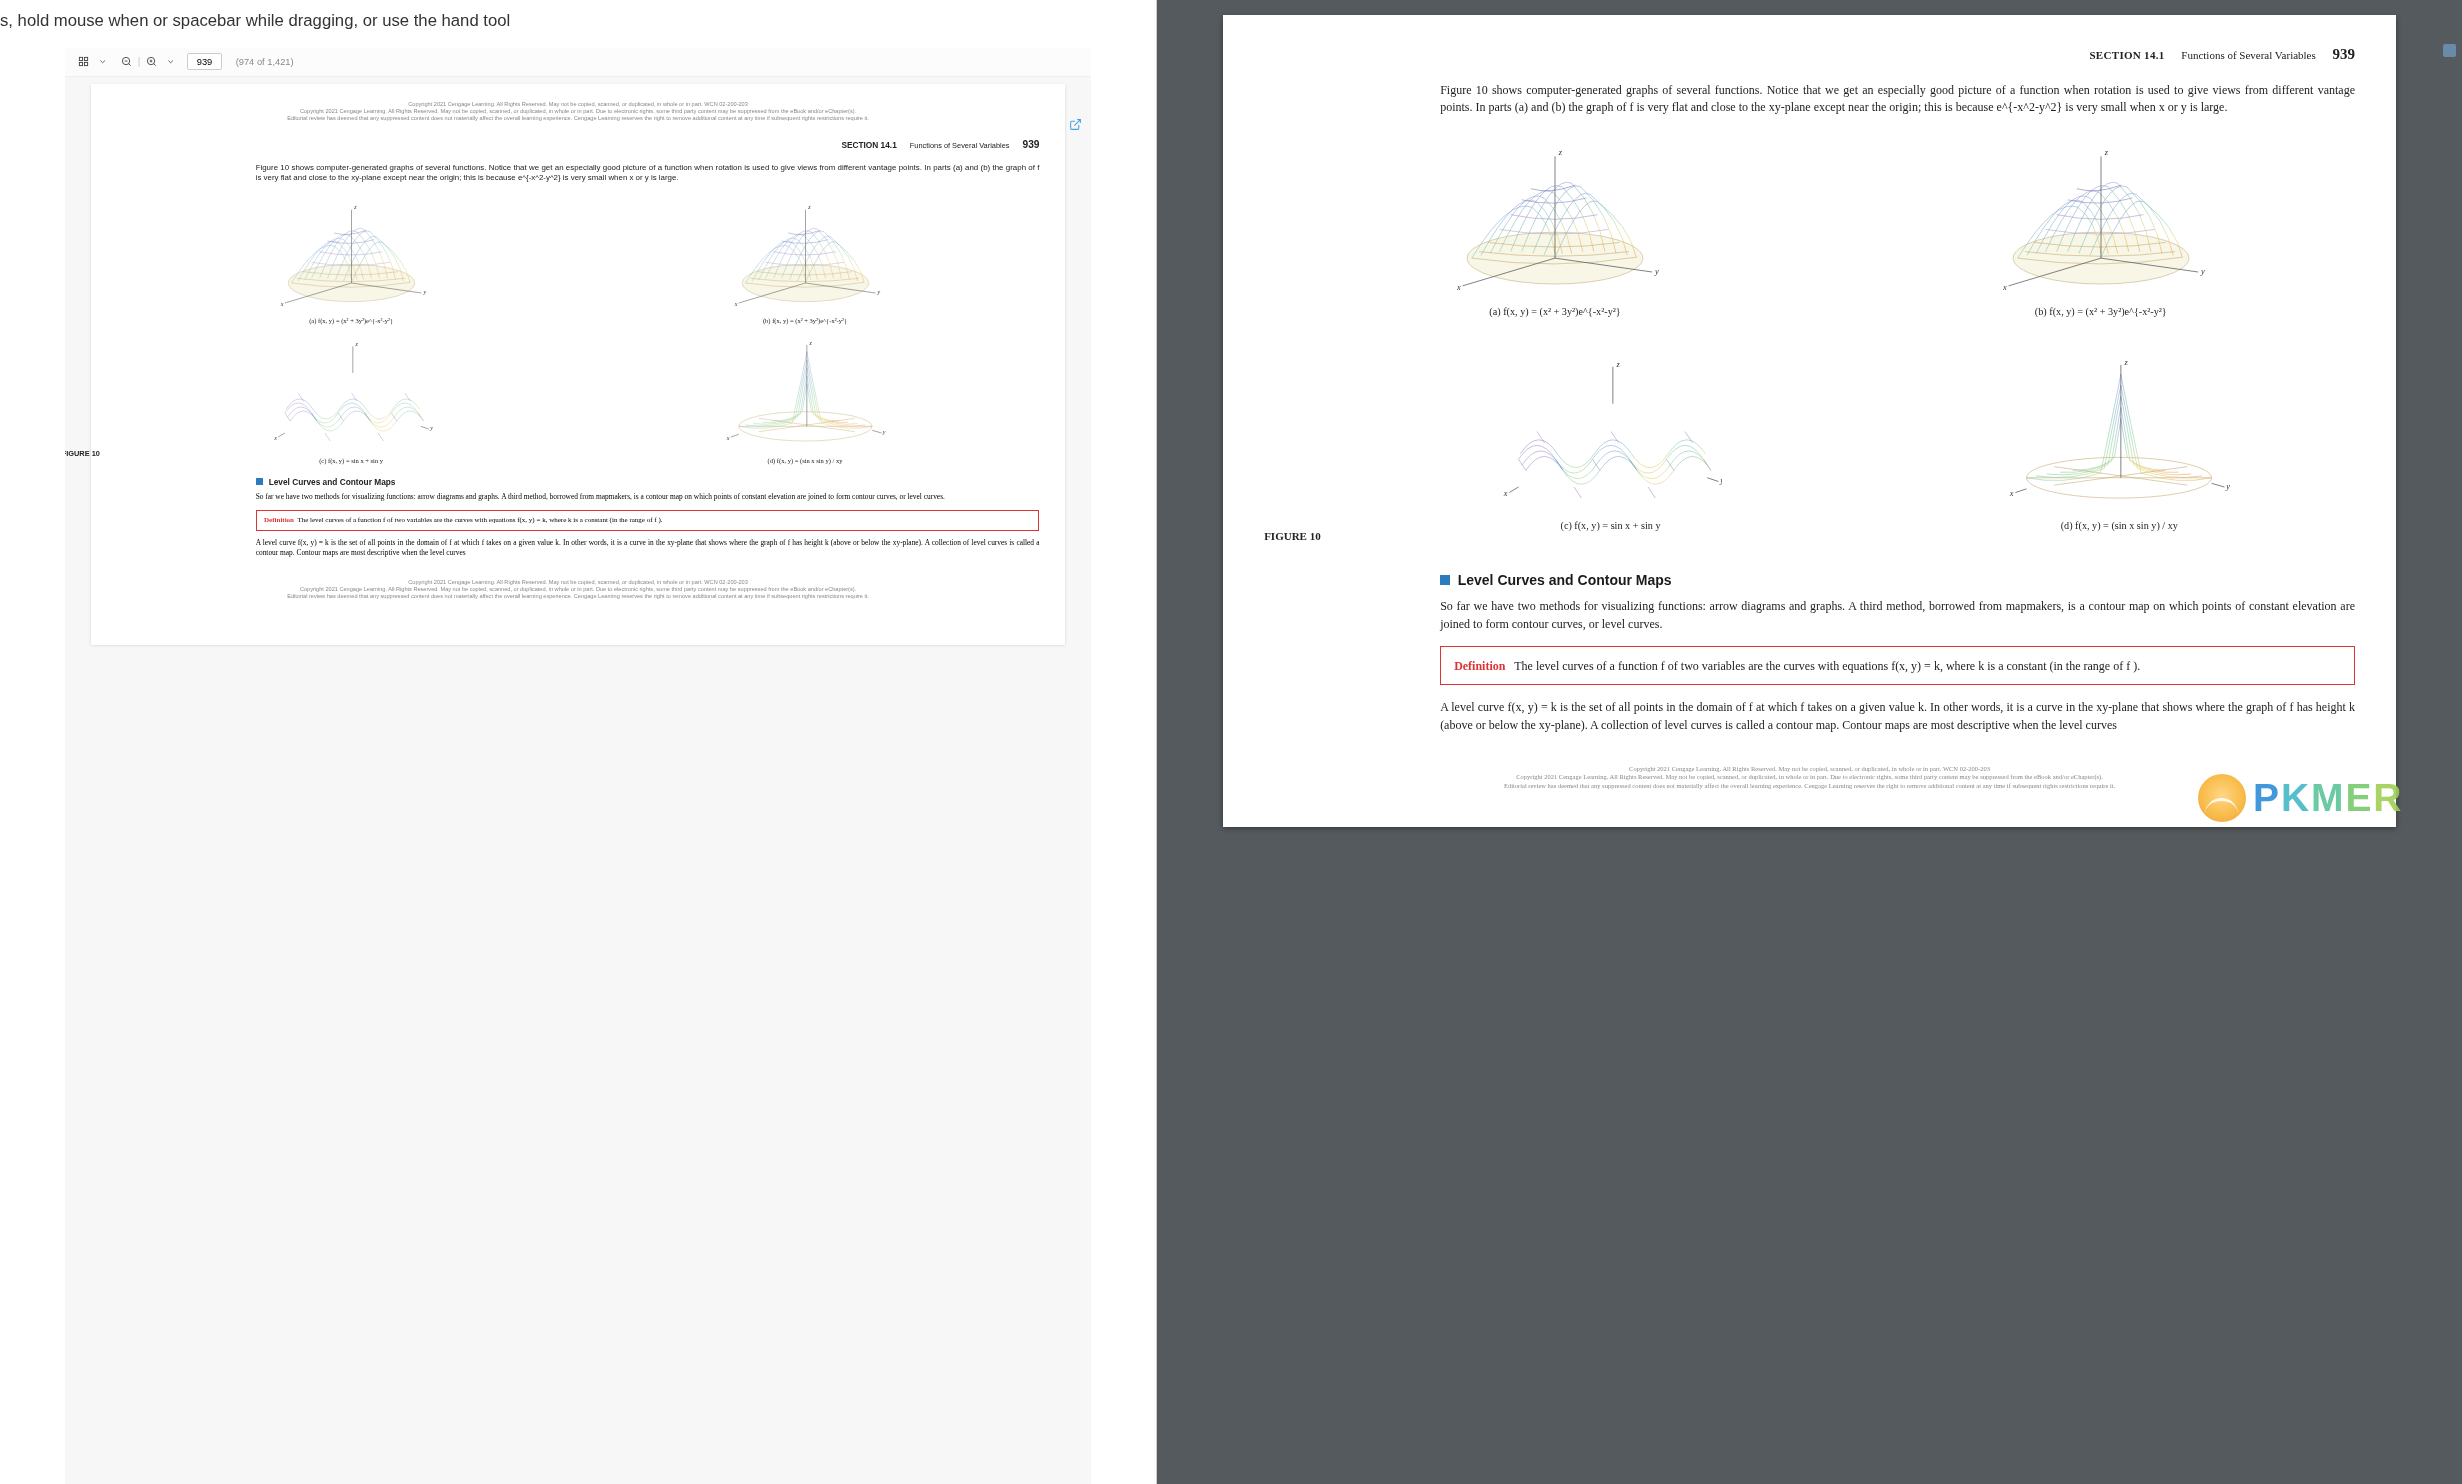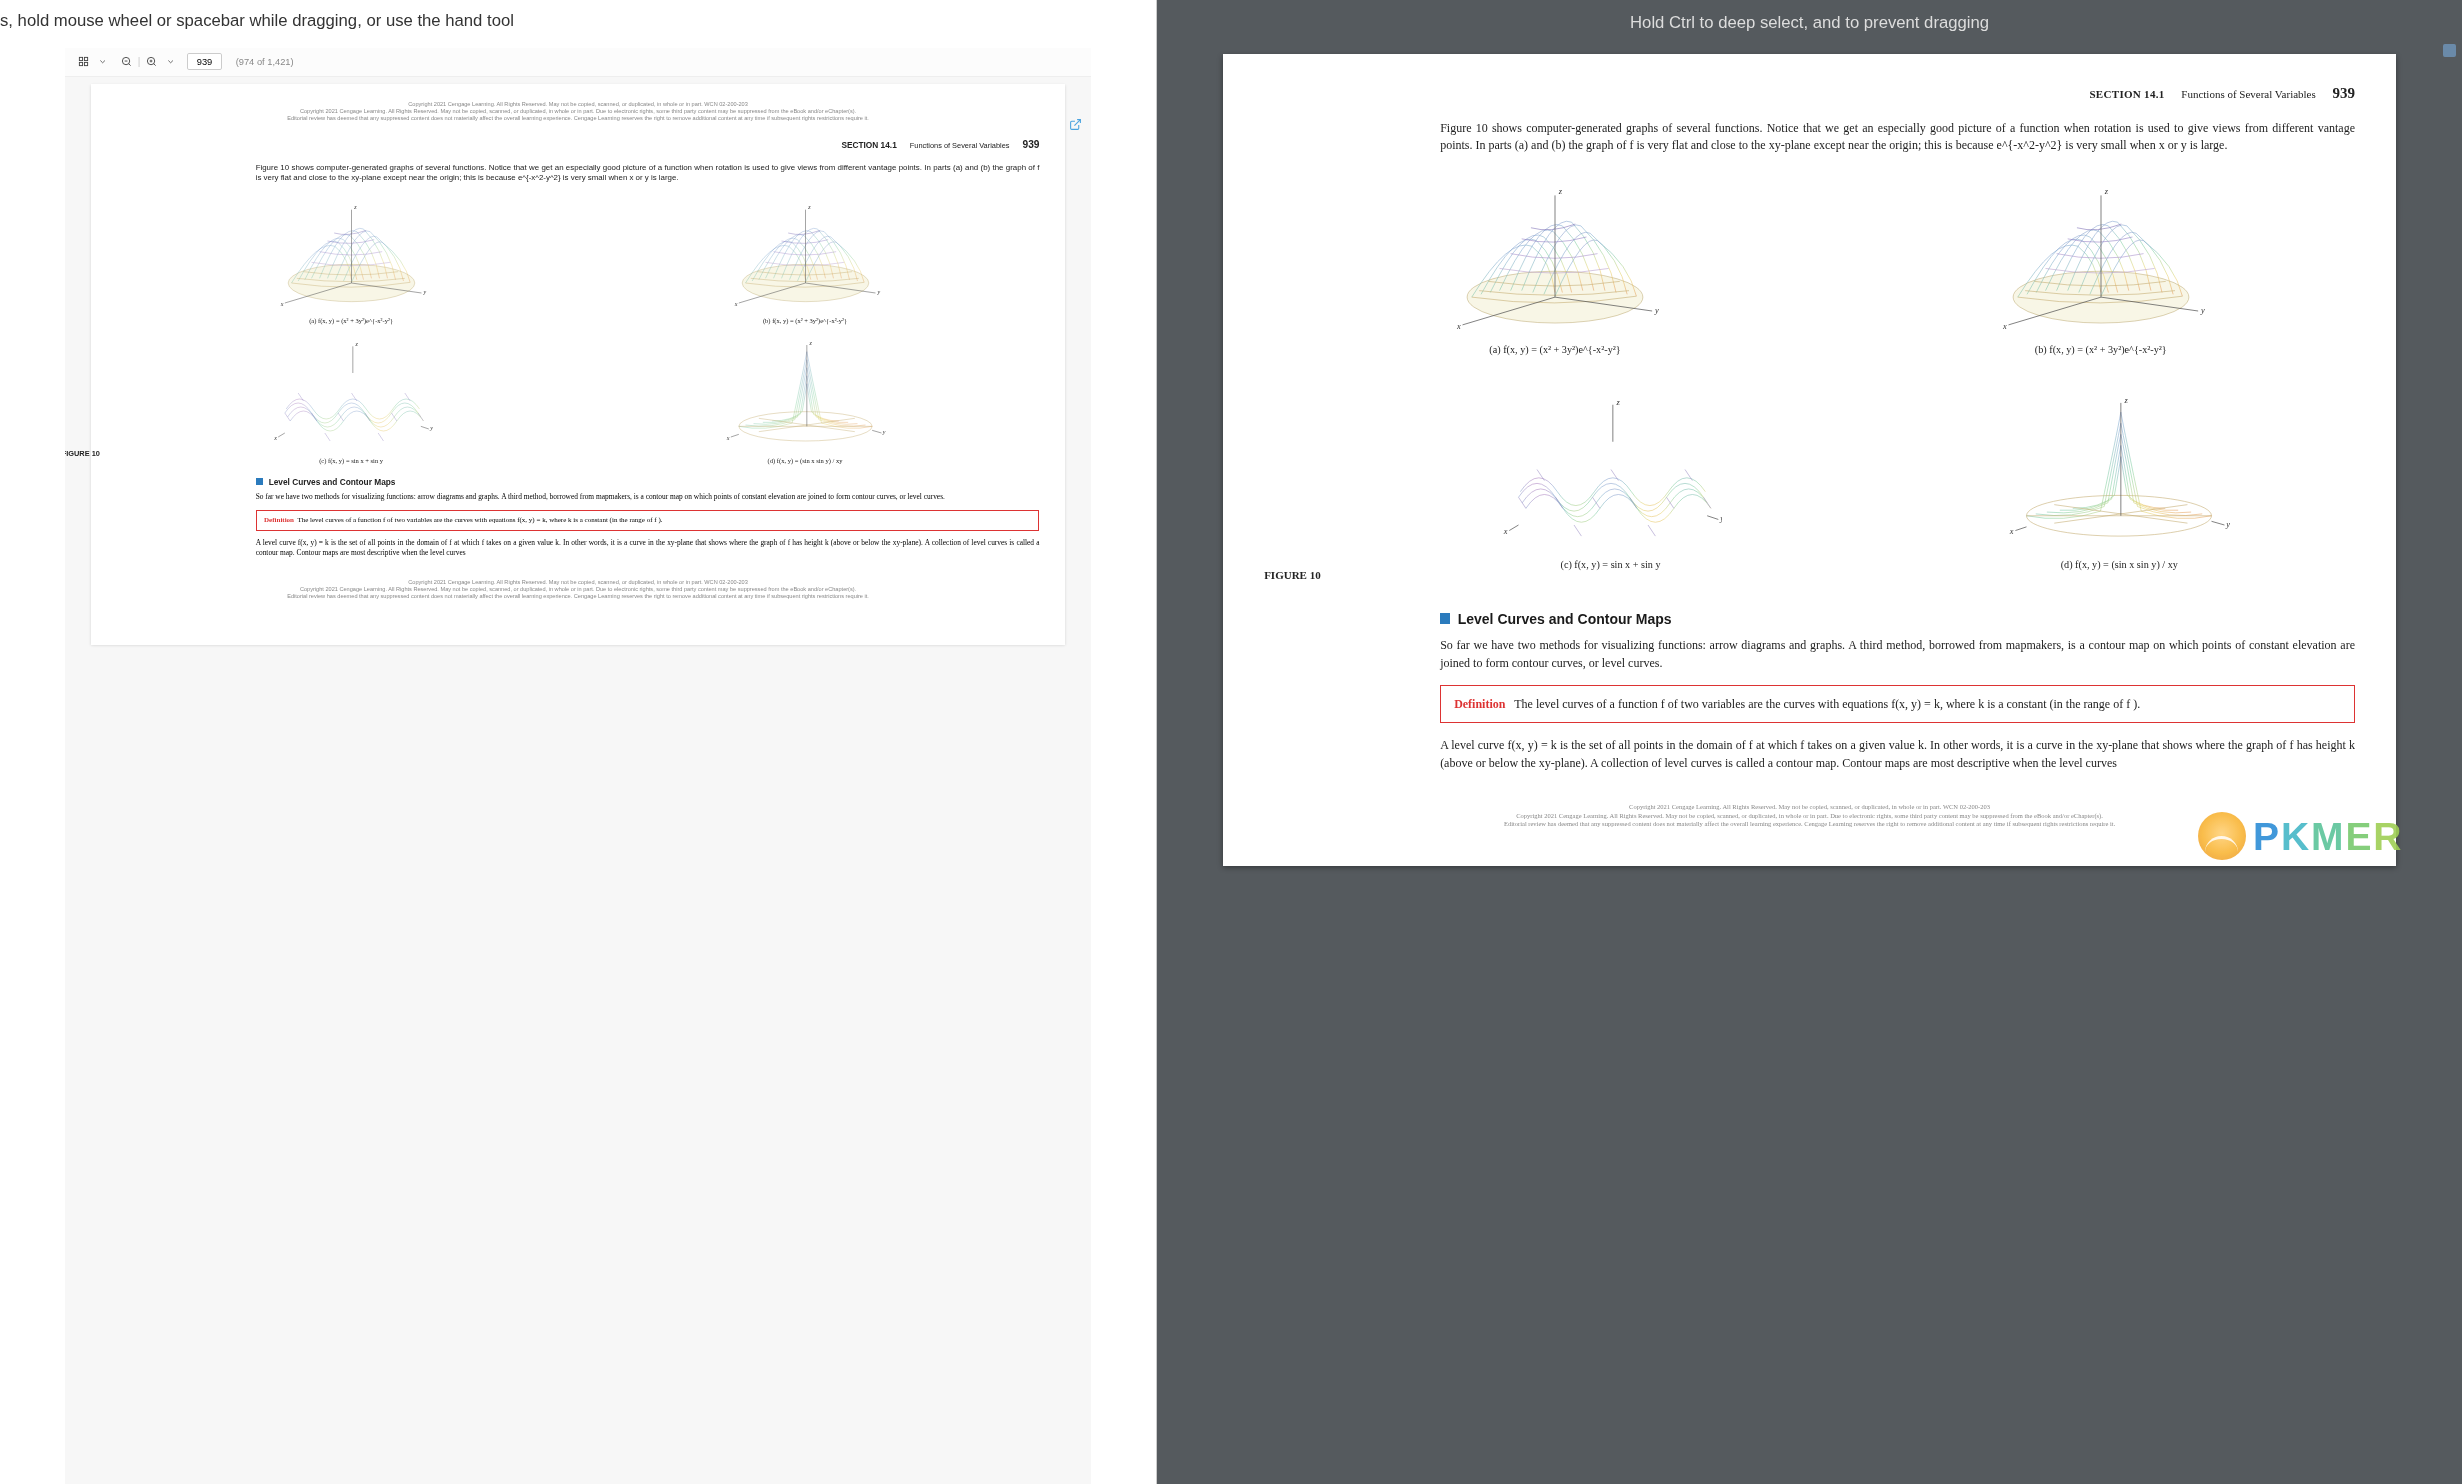--- a/index.html
+++ b/index.html
@@ -265,21 +265,21 @@
       <line class="axis" x1="20" y1="152" x2="8" y2="156"></line>
       <line class="axis" x1="220" y1="146" x2="234" y2="150"></line>
       <text class="axlbl" x="126" y="18">z</text>
       <text class="axlbl" x="2" y="160">x</text>
       <text class="axlbl" x="236" y="152">y</text>
     </g>
   </defs>
 </svg>
 
 <div class="pane-left">
-  <div class="hint-left">s, hold mouse wheel or spacebar while dragging, or use the hand tool</div>
+  <div class="hint-left">s, hold mouse when or spacebar while dragging, or use the hand tool</div>
 
   <span class="ext-link-icon">
     <svg width="13" height="13" viewBox="0 0 24 24" fill="none" stroke="currentColor" stroke-width="2">
         <path d="M18 13v6a2 2 0 0 1-2 2H5a2 2 0 0 1-2-2V8a2 2 0 0 1 2-2h6"></path>
         <polyline points="15 3 21 3 21 9"></polyline>
         <line x1="10" y1="14" x2="21" y2="3"></line>
       </svg>
   </span>
 
   <div class="viewer-toolbar">
@@ -385,21 +385,20 @@
       <div class="tiny-copy" style="margin-top:20.4px">
         <div>Copyright 2021 Cengage Learning. All Rights Reserved. May not be copied, scanned, or duplicated, in whole or in part.  WCN 02-200-203</div>
         <div>Copyright 2021 Cengage Learning. All Rights Reserved. May not be copied, scanned, or duplicated, in whole or in part. Due to electronic rights, some third party content may be suppressed from the eBook and/or eChapter(s).</div>
         <div>Editorial review has deemed that any suppressed content does not materially affect the overall learning experience. Cengage Learning reserves the right to remove additional content at any time if subsequent rights restrictions require it.</div>
       </div>
     </div>
   </div>
 </div>
 
 <div class="pane-right">
-  <div class="hint-right">Hold Ctrl to deep select, and to prevent dragging</div>
   <div class="corner-indicator"></div>
 
   <div class="right-scroll">
     <div class="right-page">
 
       <div class="hdr">
         <span class="sec">SECTION 14.1</span>
         <span class="tit">Functions of Several Variables</span>
         <span class="pno">939</span>
       </div>

